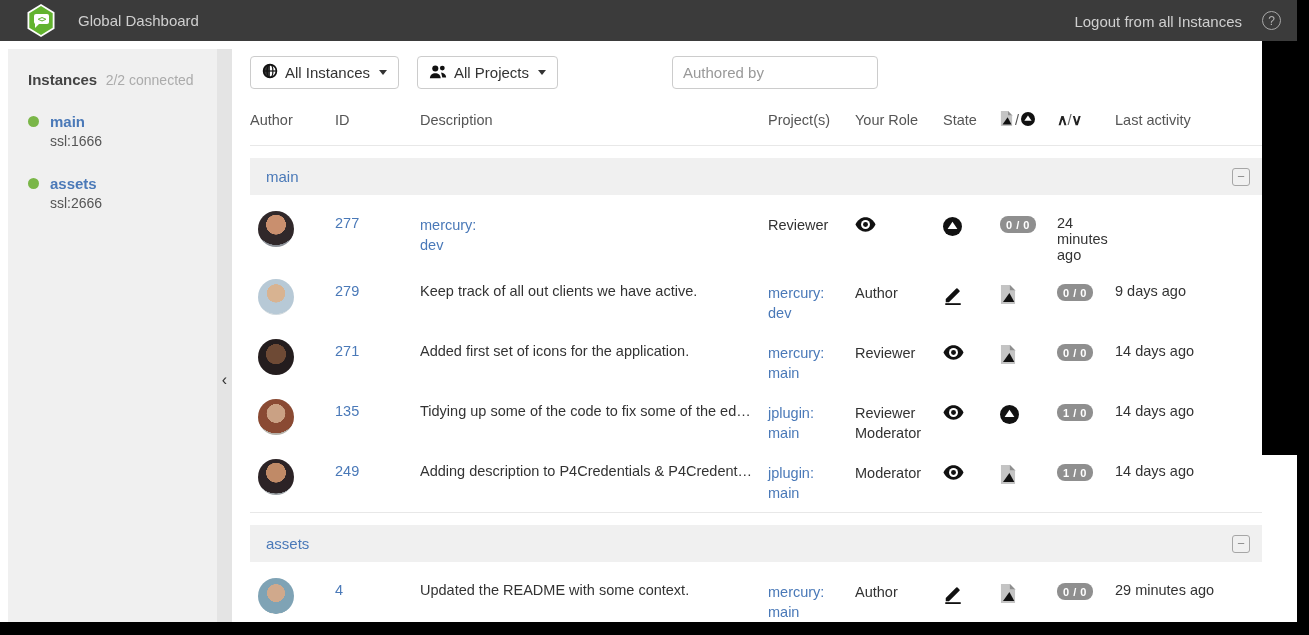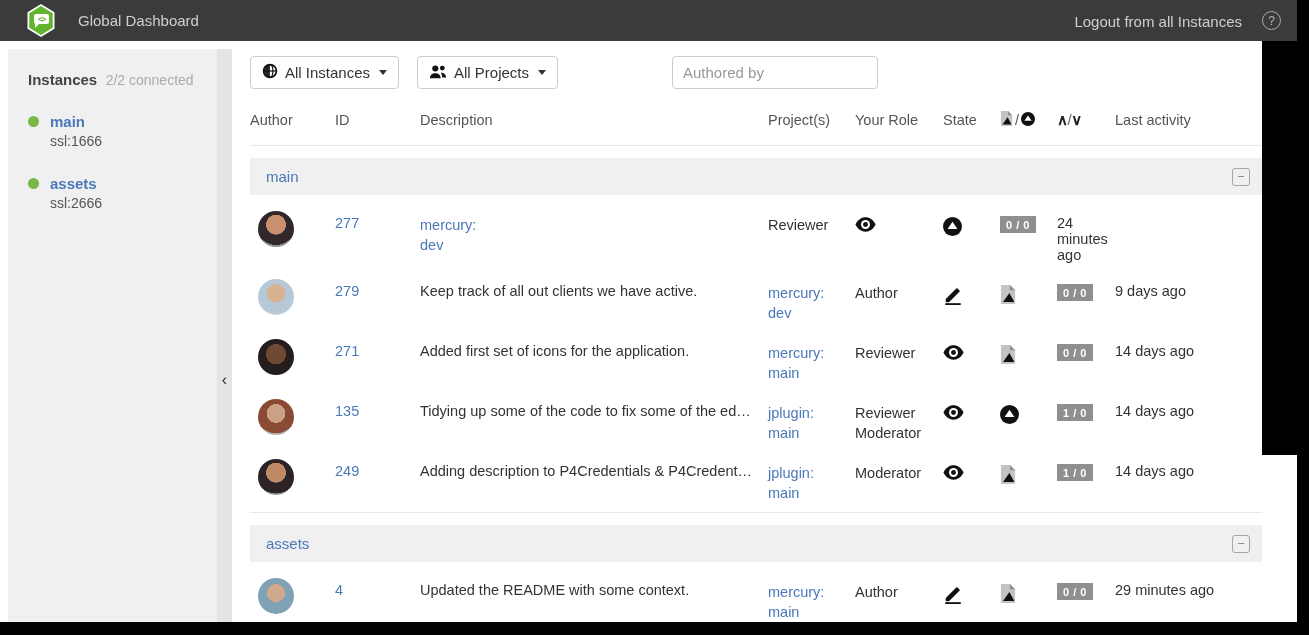--- a/index.html
+++ b/index.html
@@ -79,21 +79,21 @@
   .av2 { background:radial-gradient(circle at 50% 40%, #d8b391 0 32%, #b7c9d6 33% 72%, #cfd8dd 73%); }
   .av3 { background:radial-gradient(circle at 50% 42%, #6e4a35 0 36%, #241d1e 37% 75%, #3c3f46 76%); }
   .av4 { background:radial-gradient(circle at 50% 40%, #caa184 0 33%, #8a4a33 34% 70%, #b4b0a8 71%); }
   .av5 { background:radial-gradient(circle at 50% 38%, #c08a67 0 34%, #2c2326 35% 72%, #9aa0a4 73%); }
   .av6 { background:radial-gradient(circle at 50% 42%, #d0a98c 0 32%, #7fa3b5 33% 74%, #e4e0d8 75%); }
   .id-link, .proj-link { color:#4a79b8; }
   .proj-link { display:block; line-height:20px; }
   .role-line { display:block; line-height:20px; }
   .cell-icon { padding-top:2px; }
   .badge { display:inline-block; background:#8f8f8f; color:#fff; font-size:11px; font-weight:bold;
-           padding:2.5px 6px; border-radius:0; letter-spacing:0.5px; margin-top:1px; }
+           padding:2.5px 6px; border-radius:8px; letter-spacing:0.5px; margin-top:1px; }
   .icon-btn { cursor:pointer; display:inline-block; }
 </style>
 </head>
 <body>
 
 <div class="topbar">
   <div class="logo">
     <div class="hex-outer"></div>
     <div class="hex-inner"></div>
     <div class="bubble">&lt;&gt;</div>

